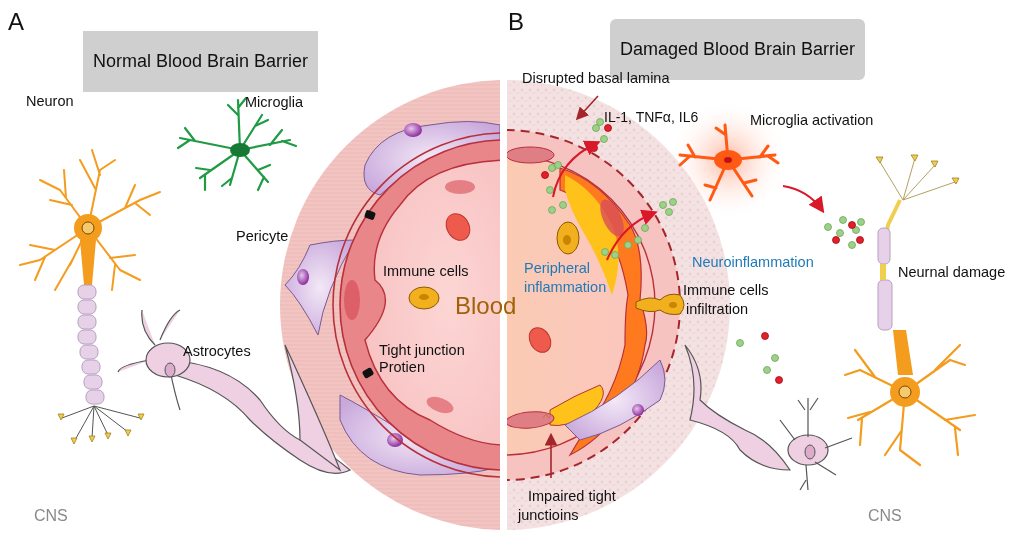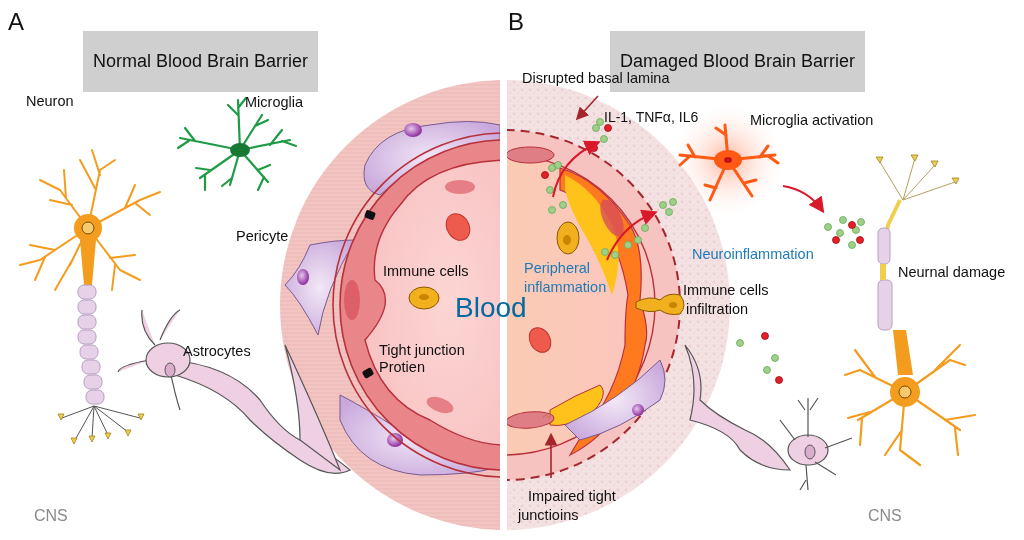--- a/index.html
+++ b/index.html
@@ -2,21 +2,21 @@
 <html><head>
 <meta charset="utf-8">
 <style>
   html, body { margin: 0; padding: 0; background: #ffffff; }
   body { width: 1024px; height: 540px; position: relative; overflow: hidden; font-family: "Liberation Sans", sans-serif; }
   #stage { position: absolute; left: 0; top: 0; width: 1024px; height: 540px; }
   .lbl { position: absolute; font-family: "Liberation Sans", sans-serif; color: #111; white-space: nowrap; line-height: 1.15; }
   .panel-letter { font-size: 24px; color: #111; }
   .panel-title { background: #cfcfcf; font-size: 18px; padding: 20px 10px; color: #111; }
   .cns { font-size: 16px; color: #8a8a8a; }
-  .blood { font-size: 28px; color: #0369a1; }
+  .blood { font-size: 24px; color: #a16207; }
   .blue { color: #1f7ab8; }
   .small { font-size: 14px; }
   .mid { font-size: 14.5px; }
 </style>
 </head>
 <body>
 
 <div id="stage">
 <svg width="1024" height="540" viewBox="0 0 1024 540" xmlns="http://www.w3.org/2000/svg">
   <defs>
@@ -269,36 +269,36 @@
     <path d="M607,260 Q622,225 654,213" stroke="#d9182a" stroke-width="2" fill="none" marker-end="url(#arrowhead)"></path>
     <path d="M783,186 Q808,190 822,210" stroke="#d9182a" stroke-width="2" fill="none" marker-end="url(#arrowhead)"></path>
     <path d="M551,478 L551,436" stroke="#a4262c" stroke-width="1.6" fill="none" marker-end="url(#arrowheadDark)"></path>
   </g>
 </svg>
 
 
 <div class="lbl panel-letter" style="left:8px;top:8px;">A</div>
 <div class="lbl panel-title" style="left:83px;top:31px;">Normal Blood Brain Barrier</div>
 <div class="lbl panel-letter" style="left:508px;top:8px;">B</div>
-<div class="lbl panel-title" style="left:610px;top:31px;">Damaged Blood Brain Barrier</div>
+<div class="lbl panel-title" style="left:610px;top:19px;border-radius:6px;">Damaged Blood Brain Barrier</div>
 
 <div class="lbl mid" style="left:26px;top:93px;text-align:center;">Neuron</div>
 <div class="lbl mid" style="left:245px;top:94px;">Microglia</div>
 <div class="lbl mid" style="left:236px;top:228px;">Pericyte</div>
 <div class="lbl mid" style="left:183px;top:343px;">Astrocytes</div>
 <div class="lbl mid" style="left:383px;top:263px;">Immune cells</div>
 <div class="lbl mid" style="left:379px;top:342px;">Tight junction</div>
 <div class="lbl mid" style="left:379px;top:359px;">Protien</div>
 <div class="lbl cns" style="left:34px;top:507px;">CNS</div>
 <div class="lbl blood" style="left:455px;top:292px;">Blood</div>
 
 <div class="lbl mid" style="left:522px;top:70px;">Disrupted basal lamina</div>
 <div class="lbl small" style="left:604px;top:109px;">IL-1, TNFα, IL6</div>
 <div class="lbl mid" style="left:750px;top:112px;">Microglia activation</div>
-<div class="lbl mid blue" style="left:692px;top:246px;">Neuroinflammation</div>
+<div class="lbl mid blue" style="left:692px;top:254px;">Neuroinflammation</div>
 <div class="lbl mid blue" style="left:524px;top:260px;">Peripheral</div>
 <div class="lbl mid blue" style="left:524px;top:279px;">inflammation</div>
 <div class="lbl mid" style="left:683px;top:282px;">Immune cells</div>
 <div class="lbl mid" style="left:686px;top:301px;">infiltration</div>
 <div class="lbl mid" style="left:898px;top:264px;">Neurnal damage</div>
 <div class="lbl mid" style="left:528px;top:488px;">Impaired tight</div>
 <div class="lbl mid" style="left:518px;top:507px;">junctioins</div>
 <div class="lbl cns" style="left:868px;top:507px;">CNS</div>
 </div>
 

